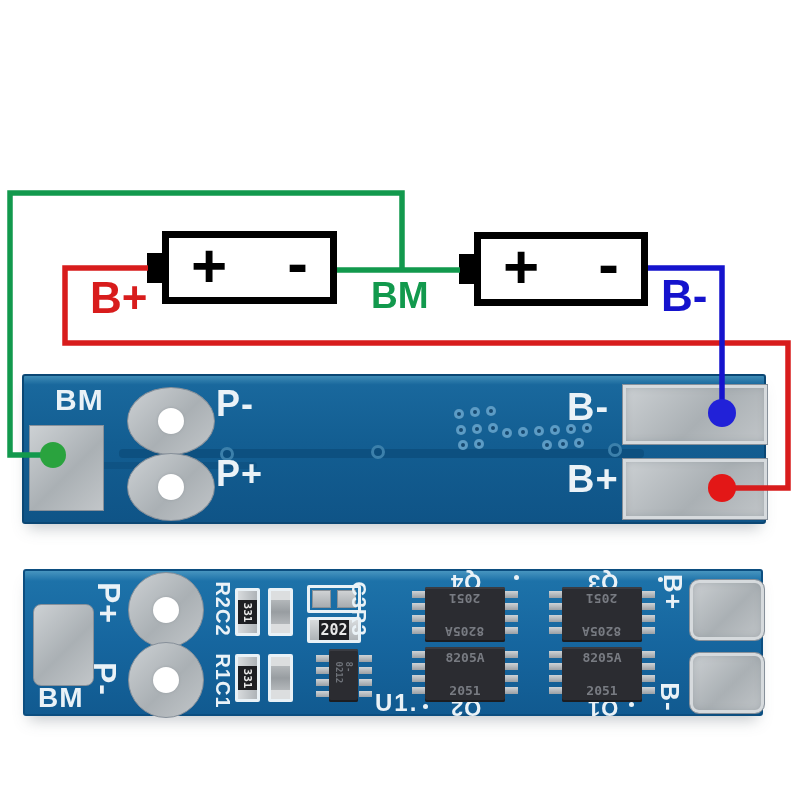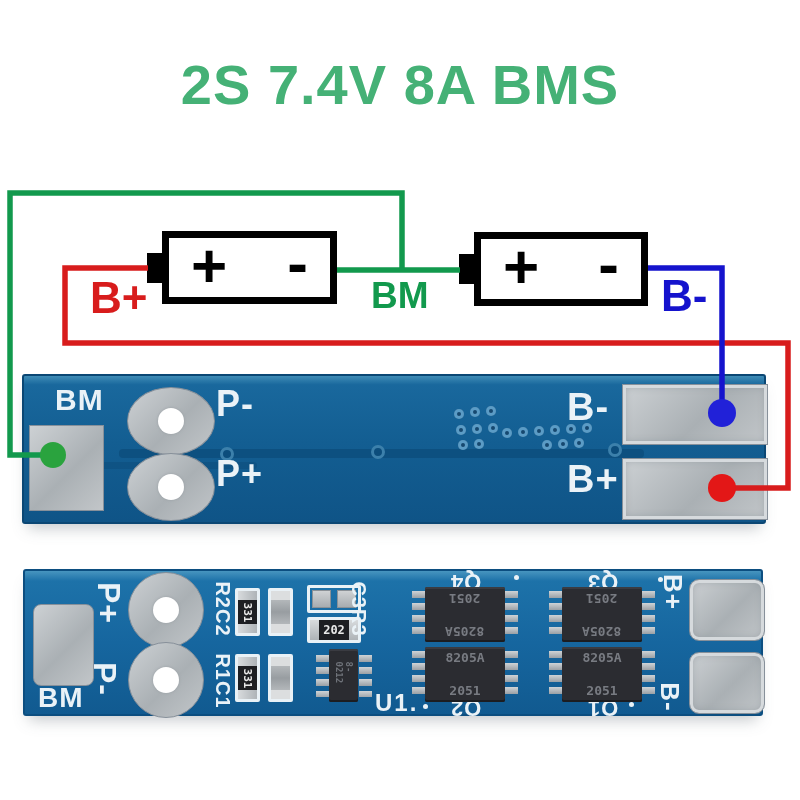--- a/index.html
+++ b/index.html
@@ -56,40 +56,39 @@
   .res .res-body{flex:1;background:#1d1e22;position:relative;display:flex;
                  align-items:center;justify-content:center;}
   .res .res-body span{color:#e8e8e8;font-size:11px;font-weight:bold;
                  font-family:"DejaVu Sans Mono",monospace;}
   .mlcc{flex-direction:column;}
   .mlcc .cap-end{height:9px;background:#dcdedf;}
   .mlcc .mlcc-body{flex:1;background:linear-gradient(180deg,#b3b7ba,#989da1,#b3b7ba);}
   .h202{flex-direction:row;align-items:stretch;}
   .h202 .cap-end{width:9px;background:linear-gradient(180deg,#d8dbdd,#aeb3b7);}
   .h202 .res-body{flex:1;background:#1d1e22;display:flex;align-items:center;justify-content:center;}
-  .h202 .res-body span{color:#e8e8e8;font-size:12px;font-weight:bold;
+  .h202 .res-body span{color:#e8e8e8;font-size:15px;font-weight:bold;
                  font-family:"DejaVu Sans Mono",monospace;}
   .pairbox{flex-direction:row;gap:6px;padding:2px;justify-content:space-between;}
   .pairbox .sq{width:20px;background:linear-gradient(180deg,#cfd2d4,#a7acb0);border:1px solid #8b9197;}
   .chip{position:absolute;background:#2b2c31;border-radius:2px;z-index:3;
         box-shadow:inset 0 2px 0 #3a3b41, inset 0 -2px 0 #1c1d21;
         display:flex;align-items:center;justify-content:center;}
   .chip .mark{color:#787b82;font-size:13px;font-weight:bold;line-height:1.25;text-align:center;
         font-family:"DejaVu Sans Mono",monospace;white-space:pre-line;}
   .pins{position:absolute;width:13px;z-index:2;
         background:repeating-linear-gradient(180deg,#cfd3d6 0px,#9aa0a5 7px,transparent 7px,transparent 12px);}
   .dotw{position:absolute;width:5px;height:5px;border-radius:50%;background:#eaf2f7;z-index:3;}
   .u1mark{color:#6f737a;font-size:9px;font-weight:bold;font-family:"DejaVu Sans Mono",monospace;}
 </style>
 </head>
 <body>
 
 <div id="scene">
 
-  <div class="title">2S 7.4V 8A BMS</div>
 
   <svg id="wires" width="800" height="800">
     <polyline class="wire w-red" points="148,268 65,268 65,343 788,343 788,488 725,488"></polyline>
     <polyline class="wire w-green" points="53,455 10,455 10,193 402,193 402,270"></polyline>
     <line class="wire w-green" x1="337" y1="270" x2="460" y2="270"></line>
     <polyline class="wire w-blue" points="648,268 722,268 722,410"></polyline>
     <circle class="d-green" cx="53" cy="455" r="13"></circle>
     <circle class="d-blue" cx="722" cy="413" r="14"></circle>
     <circle class="d-red" cx="722" cy="488" r="14"></circle>
   </svg>

